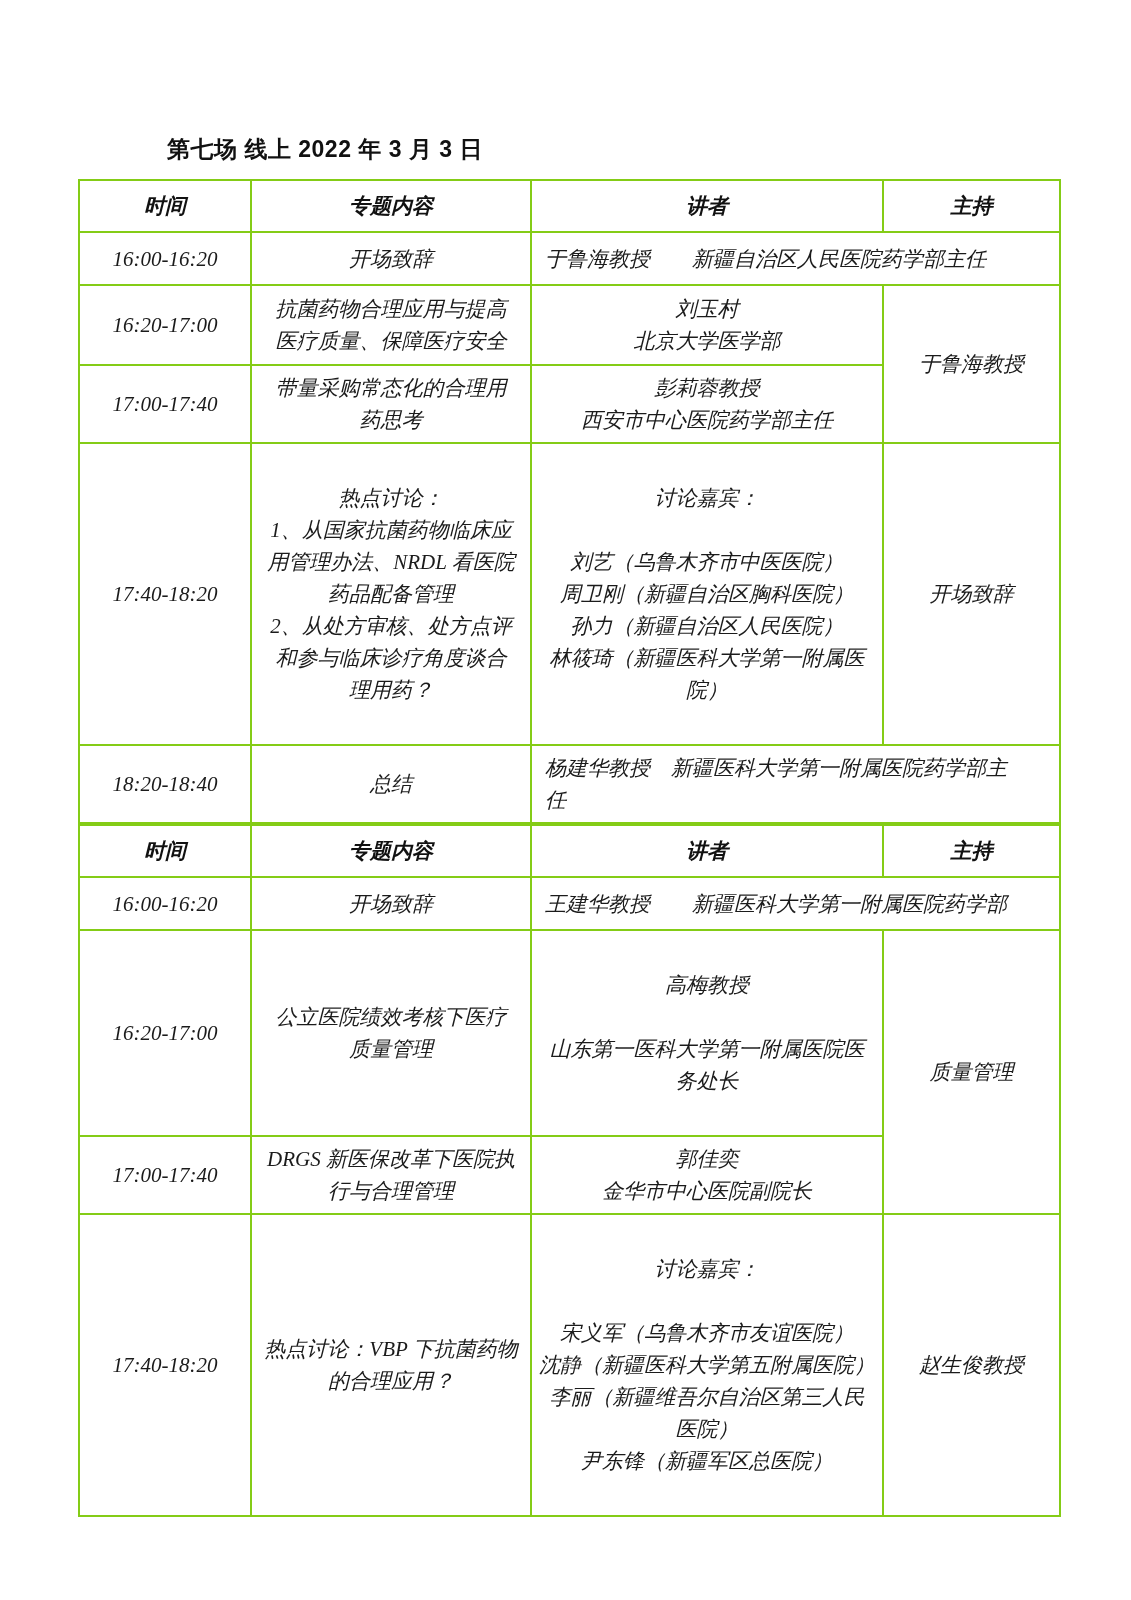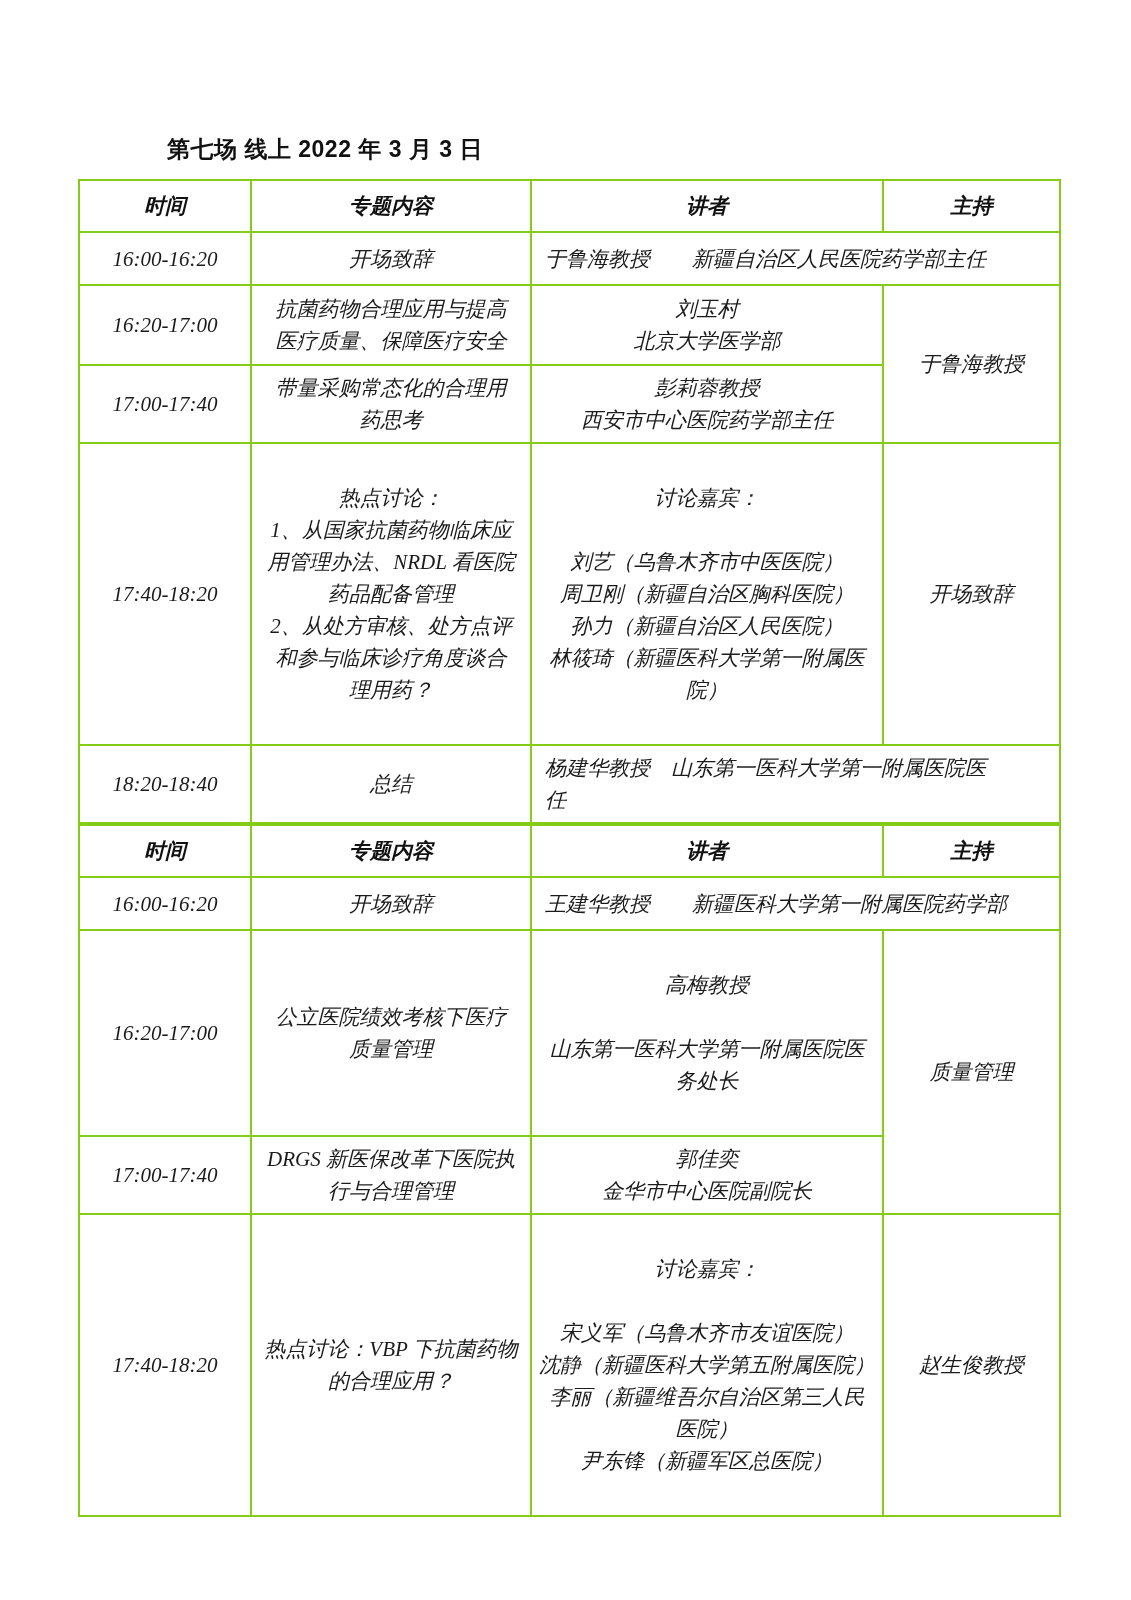--- a/index.html
+++ b/index.html
@@ -136,21 +136,21 @@
 周卫刚（新疆自治区胸科医院）
 孙力（新疆自治区人民医院）
 林筱琦（新疆医科大学第一附属医
 院）</div>
         </td>
         <td>开场致辞</td>
       </tr>
       <tr class="r5">
         <td>18:20-18:40</td>
         <td>总结</td>
-        <td colspan="2" class="merged-left">杨建华教授　山东第一医科大学第一附属医院医
+        <td colspan="2" class="merged-left">杨建华教授　新疆医科大学第一附属医院药学部主
 任</td>
       </tr>
     </tbody>
       </table>
   </section>
 
   <section class="session session-2">
 
     <table class="agenda t2">
       <colgroup>

